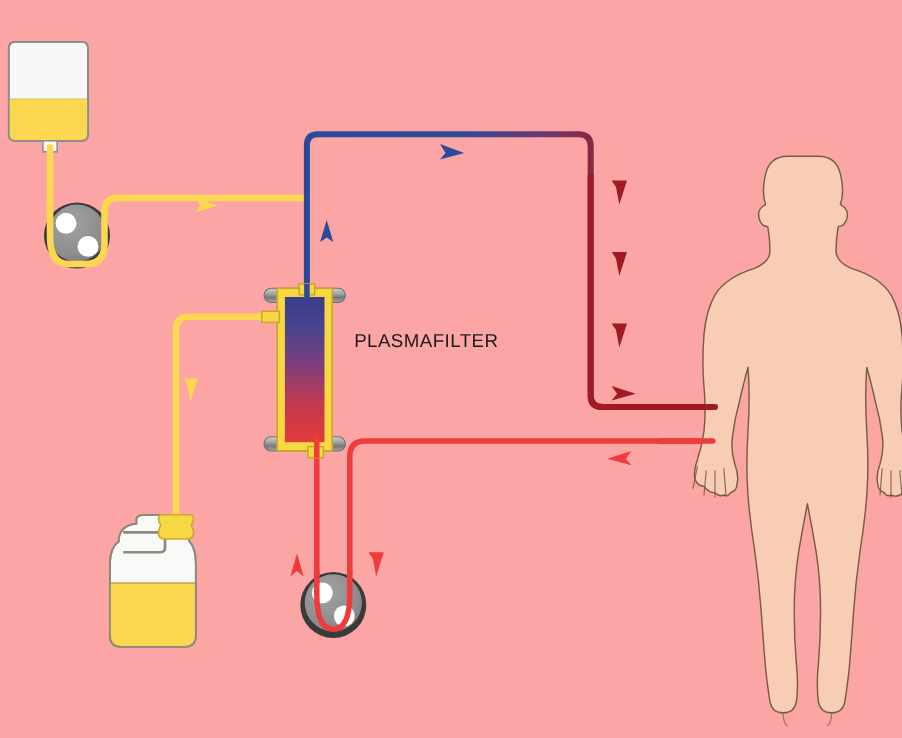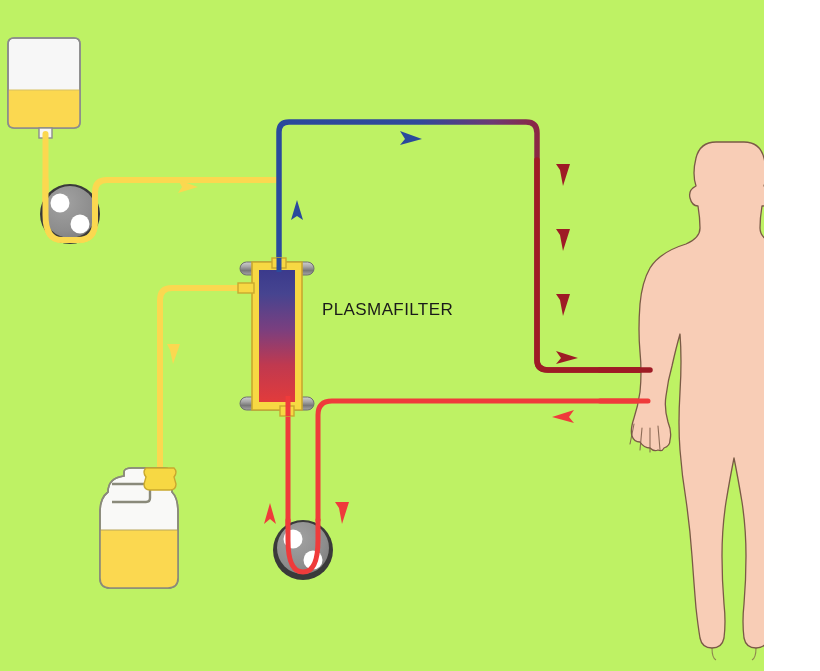--- a/index.html
+++ b/index.html
@@ -2,26 +2,25 @@
 <html><head>
 <meta charset="utf-8">
 <style>
   html, body {
     margin: 0;
     padding: 0;
     background: #ffffff;
   }
   #canvas {
     position: relative;
-    width: 724px;
+    width: 820px;
     height: 671px;
-    background: #bef264;
+    background: #fca5a5;
     overflow: hidden;
     font-family: "Liberation Sans", sans-serif;
-    padding-left: 40px;
   }
   #diagram-svg {
     position: absolute;
     left: 0;
     top: 0;
     width: 820px;
     height: 671px;
   }
   .dg-label {
     position: absolute;

